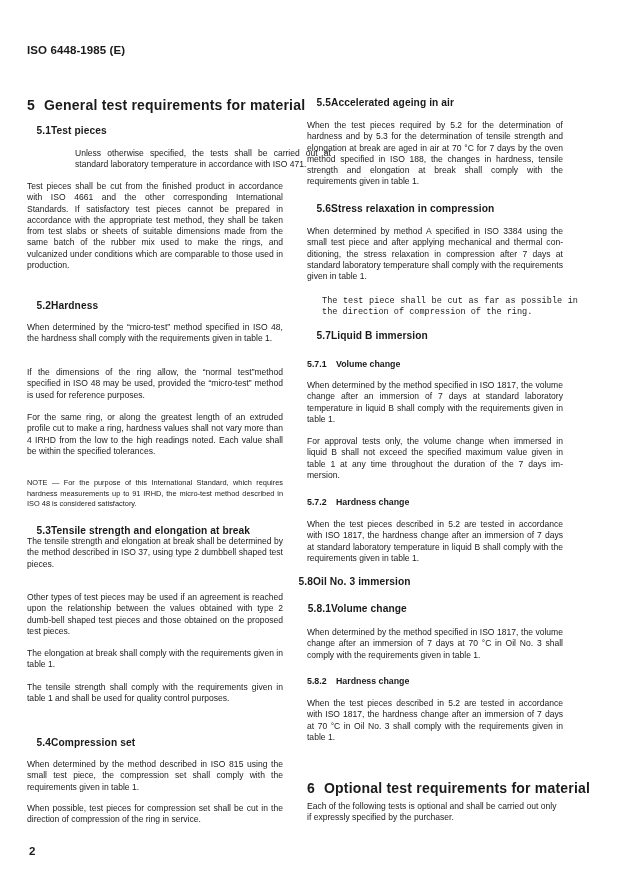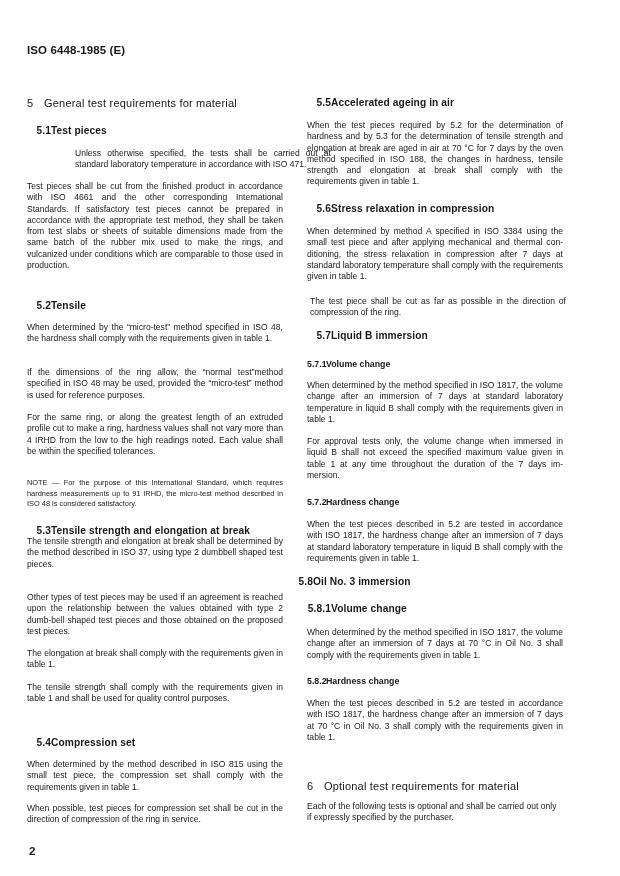--- a/index.html
+++ b/index.html
@@ -5,26 +5,26 @@
   html, body { margin: 0; padding: 0; background: #ffffff; }
   body {
     width: 620px; height: 876px; position: relative; overflow: hidden;
     font-family: "Liberation Sans", sans-serif; color: #1a1a1a;
   }
   .hdr {
     position: absolute; left: 27px; top: 44px;
     font-size: 11.5px; font-weight: bold; letter-spacing: 0.1px;
   }
   .abs { position: absolute; }
-  .h1 { font-size: 11px; font-weight: normal; white-space: nowrap; letter-spacing: 0.2px; }
+  .h1 { font-size: 14px; font-weight: bold; white-space: nowrap; letter-spacing: 0.2px; }
   .h1 .num { display: inline-block; width: 17px; }
   .h2 { font-size: 10.2px; font-weight: bold; white-space: nowrap; letter-spacing: 0.1px; text-align: right; }
   .h2 .num { display: inline-block; width: 24px; }
   .h3 { font-size: 8.8px; font-weight: bold; white-space: nowrap; }
-  .h3 .num { display: inline-block; width: 19px; }
+  .h3 .num { display: inline-block; width: 29px; }
   .p {
     font-size: 8.55px; line-height: 11.3px; text-align: justify;
     width: 256px; hyphens: manual;
   }
   .p.last-left { text-align-last: left; }
   .note { font-size: 7.4px; line-height: 10.5px; text-align: justify; width: 256px; }
   .pagenum { position: absolute; left: 29px; top: 845px; font-size: 11.5px; font-weight: bold; }
 </style>
 </head>
 <body>
@@ -35,21 +35,21 @@
   <span class="num">5</span><span>General test requirements for material</span>
 </div>
 
 <div class="abs h2" style="left:27px; top:125px;">
   <span class="num">5.1</span><span>Test pieces</span>
 </div>
 <div class="abs p" style="left:27px; top:148px;margin-left:48px;">Unless otherwise specified, the tests shall be carried out at standard laboratory temperature in accordance with ISO 471.</div>
 <div class="abs p" style="left:27px; top:181px;">Test pieces shall be cut from the finished product in accor­dance with ISO 4661 and the other corresponding International Standards. If satisfactory test pieces cannot be prepared in accordance with the appropriate test method, they shall be taken from test slabs or sheets of suitable dimensions made from the same batch of the rubber mix used to make the rings, and vulcanized under conditions which are comparable to those used in production.</div>
 
 <div class="abs h2" style="left:27px; top:300px;">
-  <span class="num">5.2</span><span>Tensile</span>
+  <span class="num">5.2</span><span>Hardness</span>
 </div>
 <div class="abs p" style="left:27px; top:322px;">When determined by the “micro-test” method specified in ISO 48, the hardness shall comply with the requirements given in table 1.</div>
 <div class="abs p" style="left:27px; top:367px;">If the dimensions of the ring allow, the “normal test”method specified in ISO 48 may be used, provided the “micro-test” method is used for reference purposes.</div>
 <div class="abs p" style="left:27px; top:412px;">For the same ring, or along the greatest length of an extruded profile cut to make a ring, hardness values shall not vary more than 4 IRHD from the low to the high readings noted. Each value shall be within the specified tolerances.</div>
 <div class="abs note" style="left:27px; top:478px;">NOTE — For the purpose of this International Standard, which requires hardness measurements up to 91 IRHD, the micro-test method described in ISO 48 is considered satisfactory.</div>
 
 <div class="abs h2" style="left:27px; top:525px;">
   <span class="num">5.3</span><span>Tensile strength and elongation at break</span>
 </div>
 <div class="abs p" style="left:27px; top:536px;">The tensile strength and elongation at break shall be deter­mined by the method described in ISO 37, using type 2 dumb­bell shaped test pieces.</div>
@@ -67,21 +67,21 @@
 
 <div class="abs h2" style="left:307px; top:97px;">
   <span class="num">5.5</span><span>Accelerated ageing in air</span>
 </div>
 <div class="abs p" style="left:307px; top:120px;">When the test pieces required by 5.2 for the determination of hardness and by 5.3 for the determination of tensile strength and elongation at break are aged in air at 70 °C for 7 days by the oven method specified in ISO 188, the changes in hard­ness, tensile strength and elongation at break shall comply with the requirements given in table 1.</div>
 
 <div class="abs h2" style="left:307px; top:203px;">
   <span class="num">5.6</span><span>Stress relaxation in compression</span>
 </div>
 <div class="abs p" style="left:307px; top:226px;">When determined by method A specified in ISO 3384 using the small test piece and after applying mechanical and thermal con­ditioning, the stress relaxation in compression after 7 days at standard laboratory temperature shall comply with the re­quirements given in table 1.</div>
-<div class="abs p" style="left:310px; top:296px;">The test piece shall be cut as far as possible in the direction of compression of the ring.</div>
+<div class="abs p" style="left:322px; top:296px;font-family:Liberation Mono, monospace;">The test piece shall be cut as far as possible in the direction of compression of the ring.</div>
 
 <div class="abs h2" style="left:307px; top:330px;">
   <span class="num">5.7</span><span>Liquid B immersion</span>
 </div>
 <div class="abs h3" style="left:307px; top:359px;">
   <span class="num">5.7.1</span><span>Volume change</span>
 </div>
 <div class="abs p" style="left:307px; top:380px;">When determined by the method specified in ISO 1817, the volume change after an immersion of 7 days at standard laboratory temperature in liquid B shall comply with the re­quirements given in table 1.</div>
 <div class="abs p" style="left:307px; top:436px;">For approval tests only, the volume change when immersed in liquid B shall not exceed the specified maximum value given in table 1 at any time throughout the duration of the 7 days im­mersion.</div>
 

